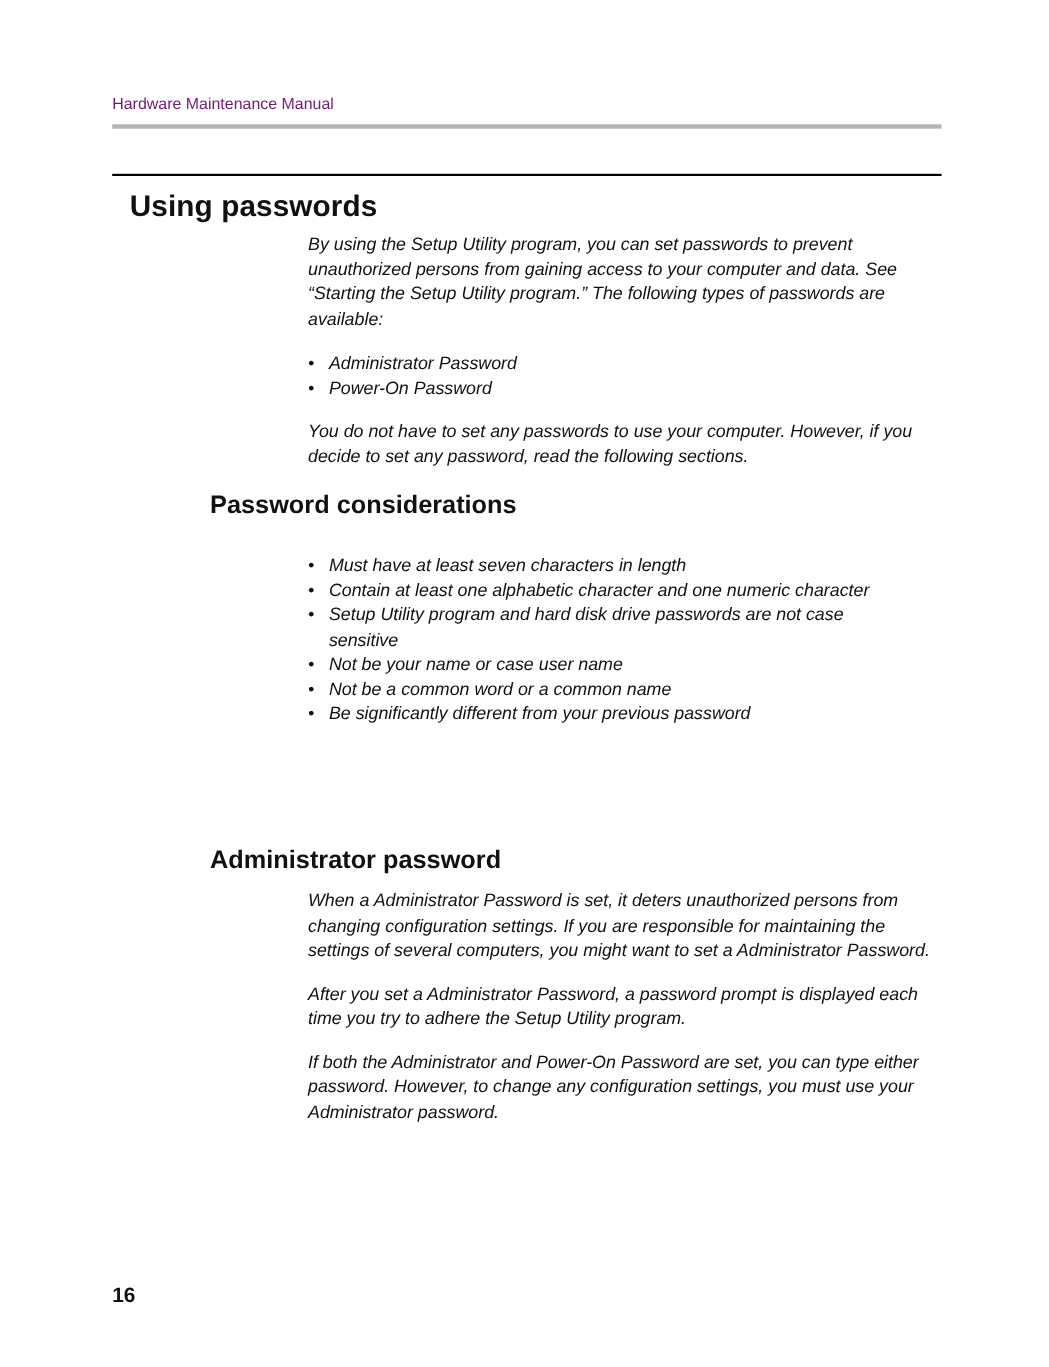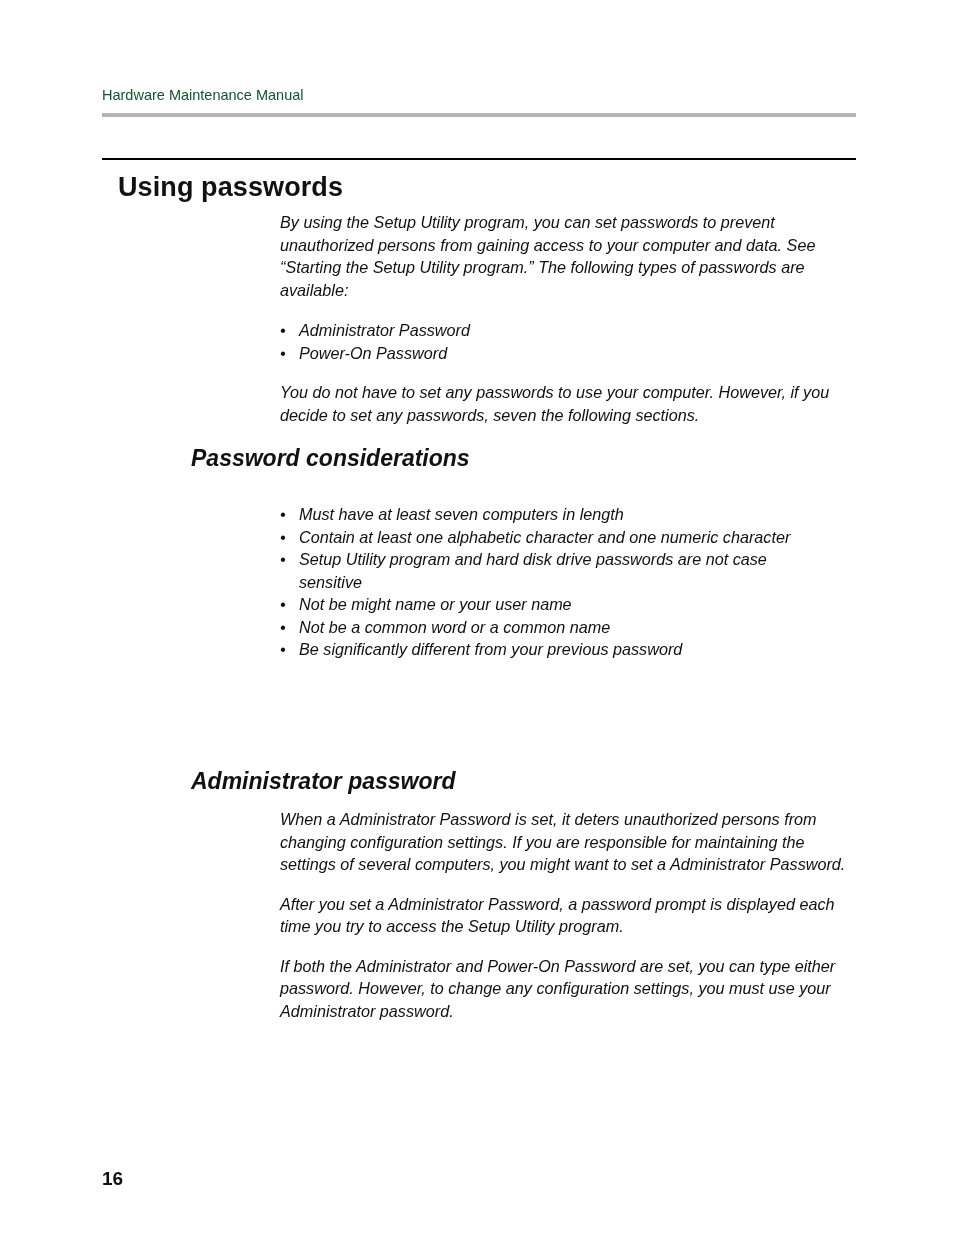--- a/index.html
+++ b/index.html
@@ -1,22 +1,22 @@
 <!DOCTYPE html>
 <html><head>
 <meta charset="utf-8">
 <style>
   html, body { margin: 0; padding: 0; background: #ffffff; }
   body { width: 954px; height: 1243px; position: relative; overflow: hidden;
          font-family: "Liberation Sans", sans-serif; color: #111; }
-  .running-head { position: absolute; left: 102px; top: 87px; font-size: 14.5px; color: #14532d; }
+  .running-head { position: absolute; left: 102px; top: 87px; font-size: 14.5px; color: #701a75; }
   .gray-rule { position: absolute; left: 102px; top: 113px; width: 754px; height: 4px; background: #b4b4b4; }
   .black-rule { position: absolute; left: 102px; top: 158px; width: 754px; height: 2px; background: #000; }
   .h1 { position: absolute; left: 102px; top: 156px; font-size: 27px; font-weight: bold; margin: 16px; letter-spacing: 0.1px; }
-  .h2 { position: absolute; left: 191px; font-size: 23px; font-weight: bold; margin: 0; font-style: italic; }
+  .h2 { position: absolute; left: 191px; font-size: 23px; font-weight: bold; margin: 0; }
   .block { position: absolute; left: 280px; width: 580px; font-size: 16.2px; line-height: 22.5px; font-style: italic; }
   .block p { margin: 0; }
   ul.bullets { list-style: none; margin: 0; padding: 0; }
   ul.bullets li { position: relative; padding-left: 19px; }
   ul.bullets li .bullet { position: absolute; left: 0; top: 0; }
   .page-number { position: absolute; left: 102px; top: 1168px; font-size: 19px; font-weight: bold; }
 </style>
 </head>
 <body>
 
@@ -24,37 +24,37 @@
 <div class="gray-rule"></div>
 <div class="black-rule"></div>
 <h1 class="h1">Using passwords</h1>
 
 <div class="block" style="top:211px;">
   <p>By using the Setup Utility program, you can set passwords to prevent unauthorized persons from gaining access to your computer and data. See “Starting the Setup Utility program.” The following types of passwords are available:</p>
   <ul class="bullets" style="margin-top:18px;">
     <li><span class="bullet">•</span><span>Administrator Password</span></li>
     <li><span class="bullet">•</span><span>Power-On Password</span></li>
   </ul>
-  <p style="margin-top:17px;">You do not have to set any passwords to use your computer. However, if you decide to set any passwords, seven the following sections.</p>
+  <p style="margin-top:17px;">You do not have to set any passwords to use your computer. However, if you decide to set any password, read the following sections.</p>
 </div>
 
 <h2 class="h2" style="top:445px;">Password considerations</h2>
 
 <div class="block" style="top:485px;">
   <ul class="bullets" style="margin-top:18px;">
-    <li><span class="bullet">•</span><span>Must have at least seven computers in length</span></li>
+    <li><span class="bullet">•</span><span>Must have at least seven characters in length</span></li>
     <li><span class="bullet">•</span><span>Contain at least one alphabetic character and one numeric character</span></li>
     <li style="width:520px;"><span class="bullet">•</span><span>Setup Utility program and hard disk drive passwords are not case sensitive</span></li>
-    <li><span class="bullet">•</span><span>Not be might name or your user name</span></li>
+    <li><span class="bullet">•</span><span>Not be your name or case user name</span></li>
     <li><span class="bullet">•</span><span>Not be a common word or a common name</span></li>
     <li><span class="bullet">•</span><span>Be significantly different from your previous password</span></li>
   </ul>
 </div>
 
 <h2 class="h2" style="top:768px;">Administrator password</h2>
 
 <div class="block" style="top:808px;">
   <p>When a Administrator Password is set, it deters unauthorized persons from changing configuration settings. If you are responsible for maintaining the settings of several computers, you might want to set a Administrator Password.</p>
-  <p style="margin-top:17px;">After you set a Administrator Password, a password prompt is displayed each time you try to access the Setup Utility program.</p>
+  <p style="margin-top:17px;">After you set a Administrator Password, a password prompt is displayed each time you try to adhere the Setup Utility program.</p>
   <p style="margin-top:17px;">If both the Administrator and Power-On Password are set, you can type either password. However, to change any configuration settings, you must use your Administrator password.</p>
 </div>
 
 <div class="page-number">16</div>
 
 </body></html>

